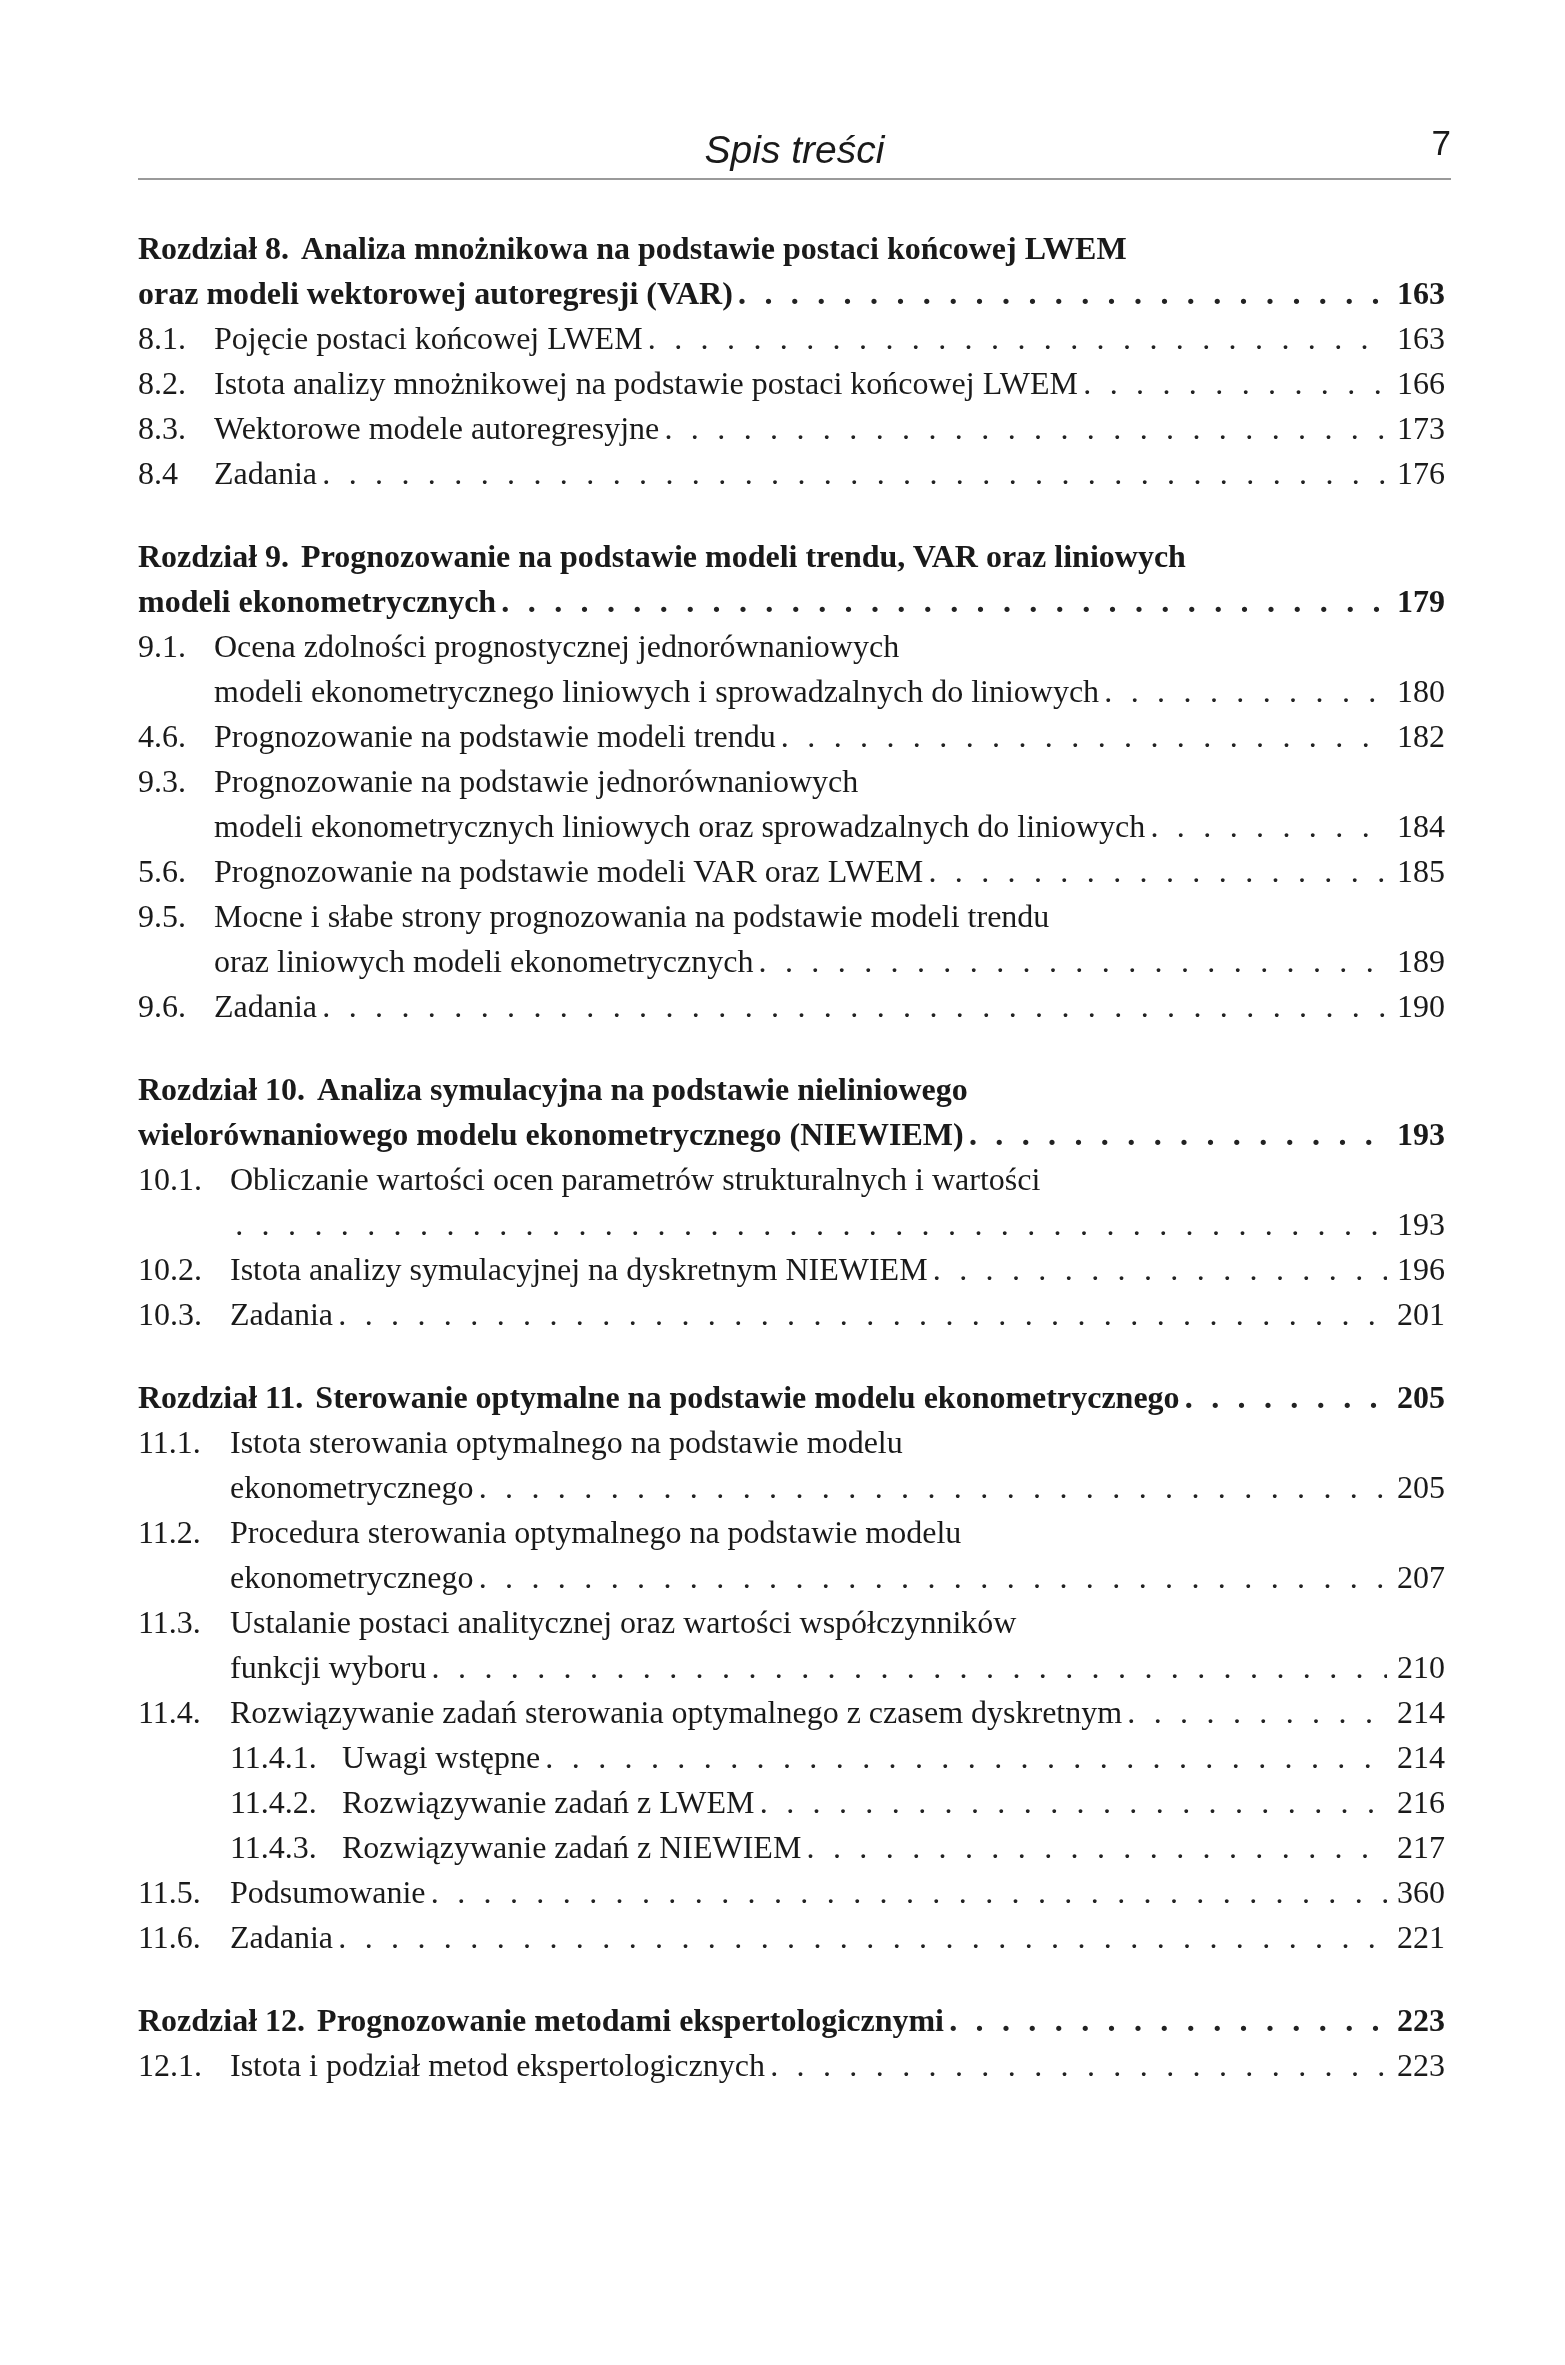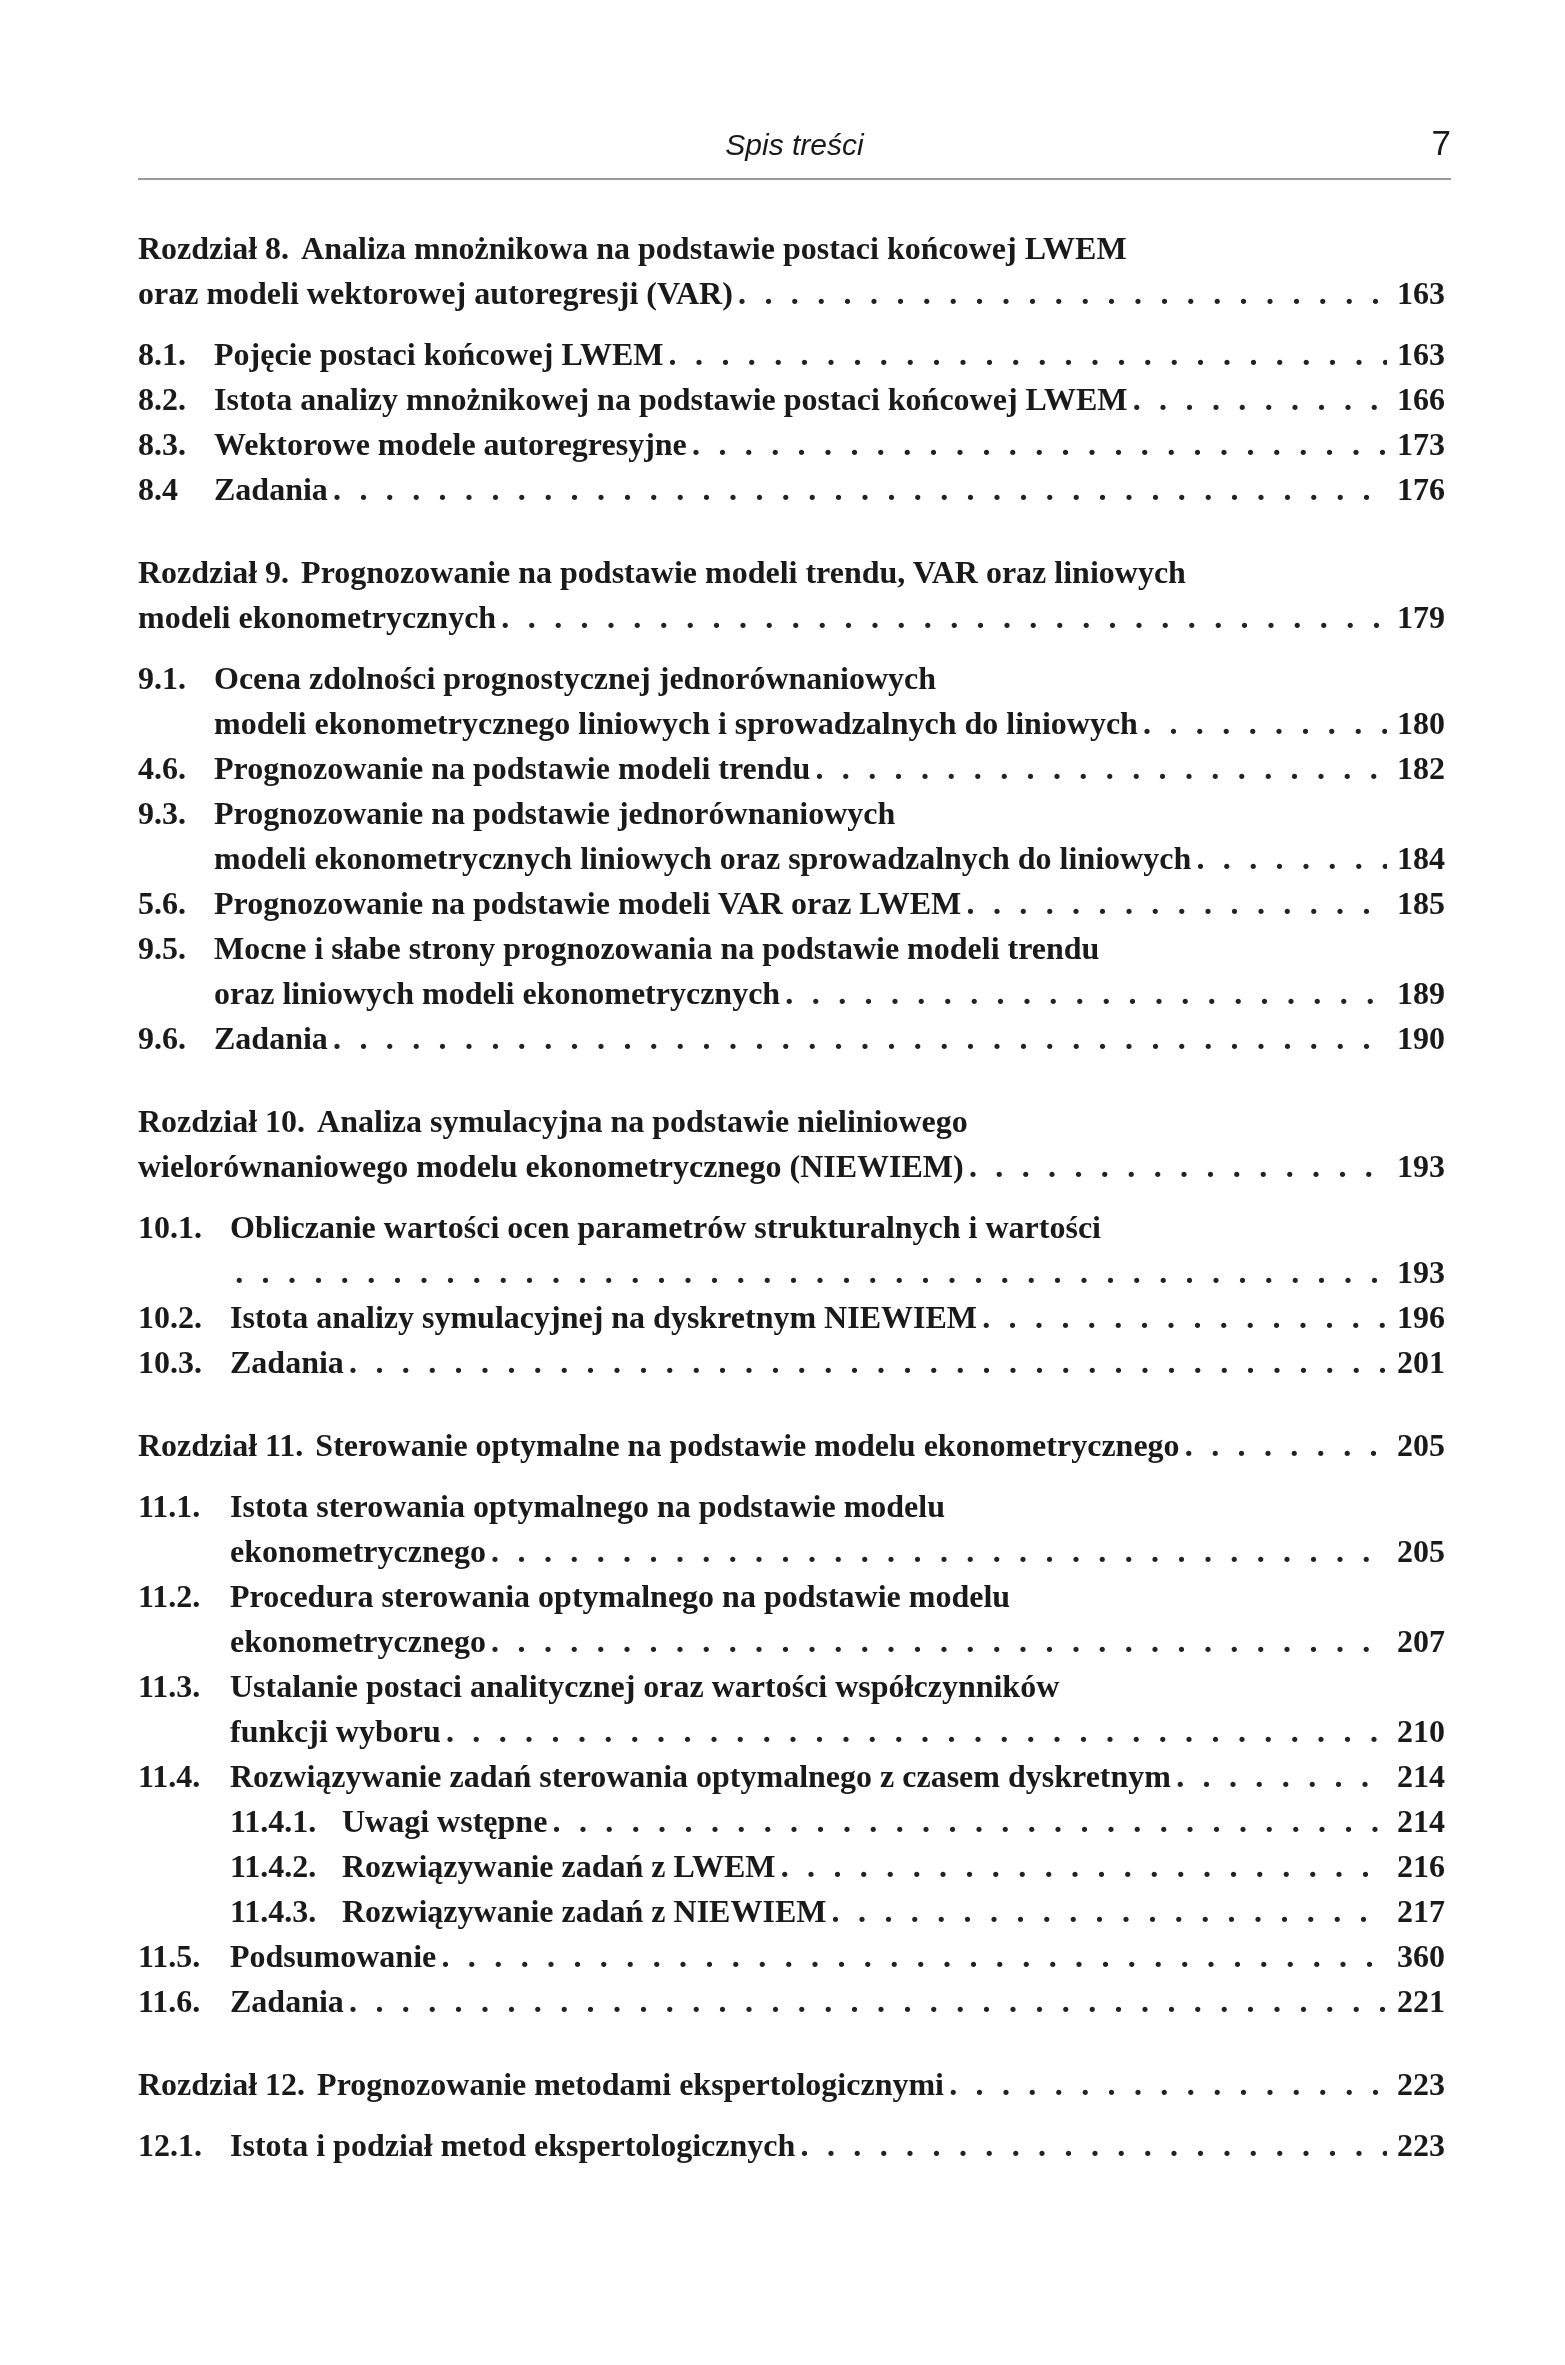--- a/index.html
+++ b/index.html
@@ -10,21 +10,21 @@
     font-family: "Liberation Serif", serif;
     position: relative;
     overflow: hidden;
   }
   .header {
     position: absolute; left: 138px; top: 121px; width: 1313px; height: 52px;
   }
   .header-title {
     position: absolute; left: 0; right: 0; top: 7px; text-align: center;
     font-family: "Liberation Sans", sans-serif; font-style: italic;
-    font-size: 30px; letter-spacing: 0px;
+    font-size: 39px; letter-spacing: 0px;
   }
   .header-page {
     position: absolute; right: 0; top: 1.7px;
     font-family: "Liberation Sans", sans-serif; font-size: 35px;
   }
   .header-rule {
     position: absolute; left: 138px; top: 178px; width: 1313px; height: 1.7px;
     background: #9a9a9a;
   }
   .toc { position: absolute; left: 138px; top: 226px; width: 1313px; }
@@ -44,21 +44,21 @@
   .title { flex: 0 1 auto; }
   .leader {
     flex: 1 1 auto; overflow: hidden; margin: 0 10.4px 0 5.2px;
     letter-spacing: 12px; color: #222;
   }
   .leader::before {
     content: ". . . . . . . . . . . . . . . . . . . . . . . . . . . . . . . . . . . . . . . . . . . . . . . . . . . . . . . . . . . . . . . . . . . . . . . . . . . . .";
     letter-spacing: 5.2px;
   }
   .page { flex: 0 0 auto; width: 54px; text-align: left; }
-  .sections { margin-top: 16px; font-weight: bold; }
+  .sections { margin-top: 0; }
 </style>
 </head>
 <body>
 
 <div class="header">
   <div class="header-title">Spis treści</div>
   <div class="header-page">7</div>
 </div>
 <div class="header-rule"></div>
 

